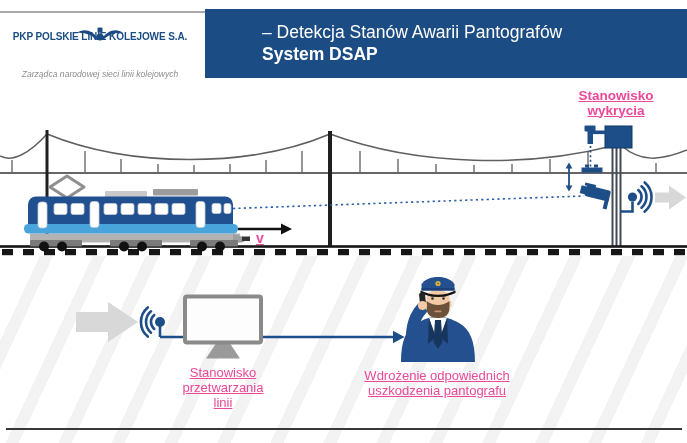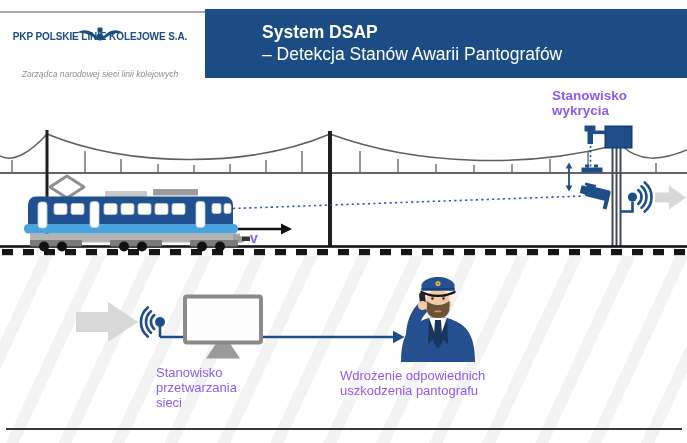--- a/index.html
+++ b/index.html
@@ -9,21 +9,21 @@
   
   #topline{left:0;top:11px;width:205px;height:2px;background:#a9a9a9;}
   #company{left:8px;top:31px;width:184px;text-align:center;font-weight:bold;font-size:10px;
            letter-spacing:-0.1px;color:#1b4c83;}
   #tagline{left:8px;top:69px;width:184px;text-align:center;font-style:italic;font-size:8.6px;color:#8e8e8e;}
   #titleblock{left:205px;top:9px;width:482px;height:69px;background:#1b4c83;}
   #titleblock .inner{padding:12px 0 0 57px;color:#fff;line-height:22px;}
   #title1{font-size:17.5px;font-weight:bold;}
   #title2{font-size:17.5px;font-weight:normal;}
   
-  .lbl{position:absolute;color:#8b5cf6;}
+  .lbl{position:absolute;text-align:center;color:#ec4899;text-decoration:underline;}
   #measLbl{left:552px;top:89px;width:128px;font-weight:bold;font-size:13.5px;line-height:14.5px;}
   #vLbl{left:250px;top:230px;width:20px;font-weight:bold;font-size:14px;}
   #procLbl{left:156px;top:365px;width:134px;font-size:13px;line-height:15px;}
   #respLbl{left:340px;top:368px;width:194px;font-size:13px;line-height:15px;}
   .lbl span{display:block;}
   #watermark{left:0;top:256px;width:687px;height:187px;
      background:repeating-linear-gradient(115deg,rgba(255,255,255,0) 0 36px,rgba(135,135,135,0.10) 36px 48px);}
   #bottomrule{left:6px;top:428px;width:676px;height:2px;background:#383838;}
   svg{display:block;}
 </style>
@@ -38,22 +38,22 @@
     <path d="M23,14 C17,4 7,2 1,7 C8,6 16,9 21,14 Z" fill="#1b4c83"></path>
     <path d="M25,14 C31,4 41,2 47,7 C40,6 32,9 27,14 Z" fill="#1b4c83"></path>
     <rect x="21.5" y="1.5" width="5" height="5" rx="1" fill="#1b4c83"></rect>
     <circle cx="24" cy="11" r="3.6" fill="#1b4c83"></circle>
   </svg>
   <div class="abs" id="company">PKP POLSKIE LINIE KOLEJOWE S.A.</div>
   <div class="abs" id="tagline">Zarządca narodowej sieci linii kolejowych</div>
 
   <div class="abs" id="titleblock">
     <div class="inner">
+      <div id="title2">– Detekcja Stanów Awarii Pantografów</div>
       <div id="title1">System DSAP</div>
-      <div id="title2">– Detekcja Stanów Awarii Pantografów</div>
     </div>
   </div>
 
   <div class="lbl" id="measLbl">
     <span>Stanowisko</span>
     <span>wykrycia</span>
   </div>
 
   <svg class="abs" style="left:0;top:80px" width="687" height="180" viewBox="0 80 687 180">
     <defs>
@@ -191,21 +191,21 @@
       <circle cx="438" cy="283.5" r="2.6" fill="#d9b44a"></circle>
       <circle cx="438" cy="283.5" r="1.1" fill="#9a7a2a"></circle>
       <rect x="419.5" y="292.5" width="6" height="13" rx="2" fill="#262626" transform="rotate(-6 422.5 299)"></rect>
       <circle cx="422.5" cy="305.5" r="4.6" fill="#f2cba6"></circle>
     </g>
   </svg>
 
   <div class="lbl" id="procLbl">
     <span>Stanowisko</span>
     <span>przetwarzania</span>
-    <span>sieci</span>
+    <span>linii</span>
   </div>
   <div class="lbl" id="respLbl">
     <span>Wdrożenie odpowiednich</span>
     <span>uszkodzenia pantografu</span>
   </div>
 
   <div class="abs" id="bottomrule"></div>
 </div>
 
 </body></html>

